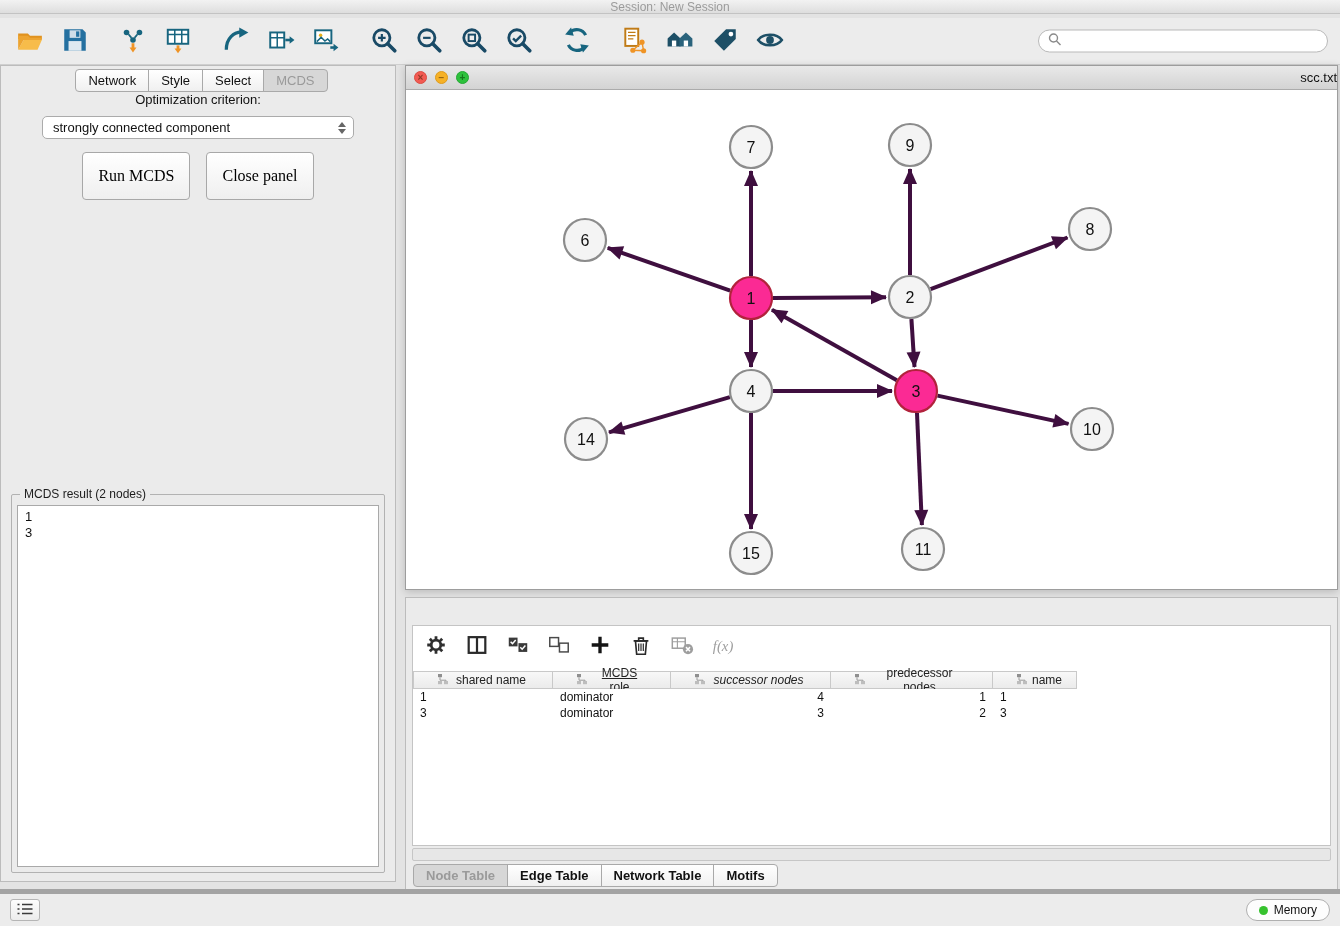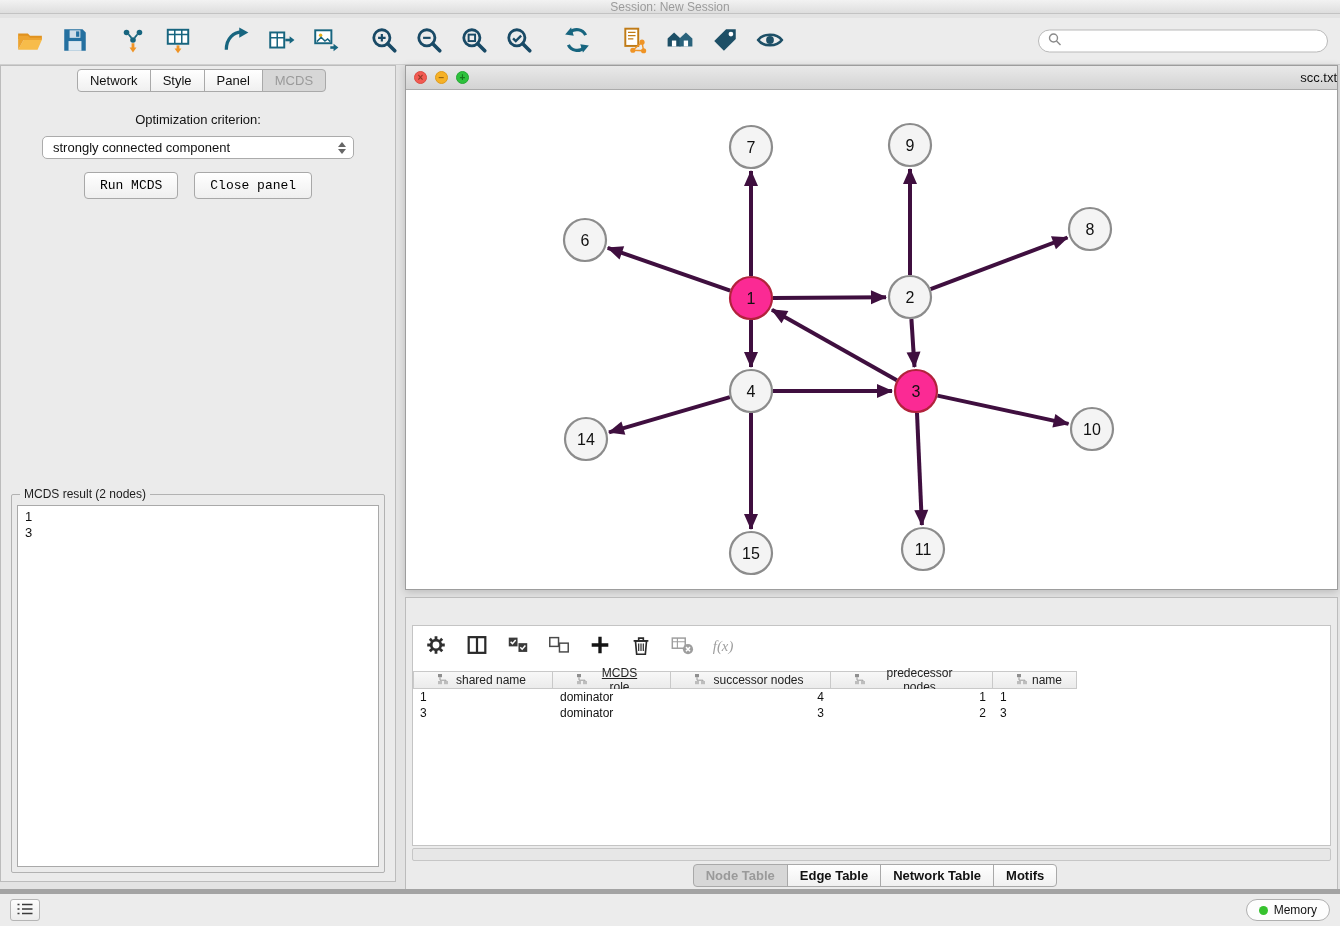--- a/index.html
+++ b/index.html
@@ -24,28 +24,28 @@
 .panel-header .spacer{flex:1}
 .ph-btn{width:18px;height:18px;display:flex;align-items:center;justify-content:center;background:none;border:none;cursor:pointer;margin-left:5px;padding:0}
 
 
 .control-panel{left:0;top:65px;width:396px;height:817px}
 .cp-tabs{display:flex;justify-content:center;margin-top:3px}
 .cp-tab,.bt-tab{font-size:13px;padding:3px 12px;background:linear-gradient(#ffffff,#f0f0f0);border:1px solid #a9a9a9;cursor:pointer;margin-left:-1px;color:#111;font-family:"Liberation Sans",sans-serif}
 .cp-tab:first-child,.bt-tab:first-child{border-radius:4px 0 0 4px;margin-left:7px}
 .cp-tab:last-child,.bt-tab:last-child{border-radius:0 4px 4px 0}
 .cp-tab.active,.bt-tab.active{background:#d7d7d7;color:#9a9a9a}
-.opt-label{text-align:center;font-size:13px;margin-top:20px;color:#111}
+.opt-label{text-align:center;font-size:13px;color:#111}
 .dropdown{margin:9px auto 0;width:312px;height:23px;background:#fff;border:1px solid #ababab;border-radius:5px;display:flex;align-items:center;padding:0 5px 0 10px;font-size:13px;cursor:pointer}
 .dd-value{flex:1;color:#111}
 .dd-stepper{width:13px;display:flex;flex-direction:column;align-items:center}
 .dd-stepper .up{width:0;height:0;border-left:4px solid transparent;border-right:4px solid transparent;border-bottom:5px solid #666;margin-bottom:2px}
 .dd-stepper .down{width:0;height:0;border-left:4px solid transparent;border-right:4px solid transparent;border-top:5px solid #666}
 .cp-buttons{display:flex;justify-content:center;gap:16px;margin-top:13px}
-.cp-btn{font-size:13px;padding:5px 15px;background:linear-gradient(#ffffff,#efefef);border:1px solid #a8a8a8;border-radius:4px;cursor:pointer;font-family:Liberation Mono, monospace}
+.cp-btn{font-size:16px;padding:14px 15px;background:linear-gradient(#ffffff,#efefef);border:1px solid #a8a8a8;border-radius:4px;cursor:pointer;font-family:Liberation Serif, serif}
 .mcds-result{position:absolute;left:10px;right:10px;top:428px;bottom:8px;border:1px solid #b2b2b2;border-radius:2px;padding:10px 5px 5px}
 .mcds-legend{position:absolute;top:-8px;left:8px;background:#ebebeb;padding:0 4px;font-size:12px;color:#1c1c1c}
 .mcds-box{width:100%;height:100%;background:#fff;border:1px solid #a9a9a9;overflow:auto;padding:3px 7px;font-size:13px;line-height:16px;color:#111}
 
 
 .network-window{position:absolute;left:405px;top:65px;width:933px;height:525px;background:#fff;border:1px solid #9d9d9d;box-shadow:0 2px 8px rgba(0,0,0,.18)}
 .nw-titlebar{height:24px;background:linear-gradient(#e9e9e9,#d3d3d3);border-bottom:1px solid #ababab;display:flex;align-items:center;padding:0 8px;position:relative}
 .traffic{display:flex;gap:8px;z-index:2}
 .tl{width:13px;height:13px;border-radius:50%;display:flex;align-items:center;justify-content:center;font-size:10px;line-height:1;font-weight:bold;color:rgba(60,30,0,.55);cursor:pointer}
 .tl.close{background:#f25a52;border:1px solid #d94c42}
@@ -62,21 +62,21 @@
 .tp-btn.disabled{cursor:default}
 .grid{display:flex;flex-direction:column;margin-top:6px}
 .grid-head{display:flex}
 .gh-cell{display:flex;align-items:center;gap:4px;background:linear-gradient(#f8f8f8,#ebebeb);border:1px solid #c9c9c9;border-left:none;height:18px;padding:0 23px;font-size:12px;color:#222}
 .gh-cell:first-child{border-left:1px solid #c9c9c9}
 .gh-label{flex:1;text-align:center}
 .grid-row{display:flex}
 .gr-cell{height:16px;font-size:12px;color:#111;padding:0 7px;display:flex;align-items:center;background:#fff}
 .gr-cell.right{justify-content:flex-end}
 .tp-hscroll{position:absolute;left:6px;right:6px;top:250px;height:13px;background:#e7e7e7;border:1px solid #c6c6c6;border-radius:2px}
-.bottom-tabs{position:absolute;left:0;right:0;top:266px;display:flex;justify-content:center}
+.bottom-tabs{position:absolute;left:0;right:0;top:266px;display:flex;justify-content:flex-start}
 .bt-tab{font-weight:bold}
 
 
 .statusbar{position:absolute;left:0;bottom:0;width:100%;height:31px;background:#ececec;border-top:5px solid #a3a3a3;display:flex;align-items:center;padding:16px 10px}
 .sb-left-btn{width:30px;height:22px;border:1px solid #b5b5b5;border-radius:3px;background:linear-gradient(#fdfdfd,#ececec);display:flex;align-items:center;justify-content:center;cursor:pointer}
 .memory-btn{margin-left:auto;height:22px;border:1px solid #b0b0b0;border-radius:11px;background:#fdfdfd;display:flex;align-items:center;gap:6px;padding:0 12px;font-size:12px;color:#111;cursor:pointer;font-family:"Liberation Sans",sans-serif}
 .memory-dot{width:9px;height:9px;border-radius:50%;background:#36c22e}
 </style>
 </head>
 <body>
@@ -228,21 +228,21 @@
           <path d="M8.5 8.5L12.5 12.5" stroke="#8a8a8a" stroke-width="1.4"></path>
         </svg></span>
     <input placeholder="" style="">
   </div>
 </div>
 
 <div class="panel control-panel">
   <div class="cp-tabs">
       <button class="cp-tab">Network</button>
       <button class="cp-tab">Style</button>
-      <button class="cp-tab">Panel</button>
+      <button class="cp-tab">Select</button>
       <button class="cp-tab active">MCDS</button>
     </div>
   <div class="opt-label">Optimization criterion:</div>
   <div class="dropdown">
     <span class="dd-value">strongly connected component</span>
     <span class="dd-stepper">
         <span class="up"></span>
         <span class="down"></span>
       </span>
   </div>
@@ -408,21 +408,21 @@
           </div>
           <div class="gh-cell" style="width: 118px; text-decoration: underline;">
             <span><svg width="12" height="12" viewBox="0 0 12 12">
                 <rect x="1" y="1" width="4" height="3.2" fill="#8f8f8f"></rect>
                 <path d="M3 4.2v3M3 7.2h6v1.3" stroke="#9a9a9a" stroke-width="1" fill="none"></path>
                 <rect x="1" y="8" width="4" height="3.2" fill="#bdbdbd"></rect>
                 <rect x="7" y="8" width="4" height="3.2" fill="#bdbdbd"></rect>
               </svg></span>
             <span class="gh-label">MCDS role</span>
           </div>
-          <div class="gh-cell" style="width: 160px;">
+          <div class="gh-cell" style="width: 160px; font-style: italic;">
             <span><svg width="12" height="12" viewBox="0 0 12 12">
                 <rect x="1" y="1" width="4" height="3.2" fill="#8f8f8f"></rect>
                 <path d="M3 4.2v3M3 7.2h6v1.3" stroke="#9a9a9a" stroke-width="1" fill="none"></path>
                 <rect x="1" y="8" width="4" height="3.2" fill="#bdbdbd"></rect>
                 <rect x="7" y="8" width="4" height="3.2" fill="#bdbdbd"></rect>
               </svg></span>
             <span class="gh-label">successor nodes</span>
           </div>
           <div class="gh-cell" style="width: 162px;">
             <span><svg width="12" height="12" viewBox="0 0 12 12">

